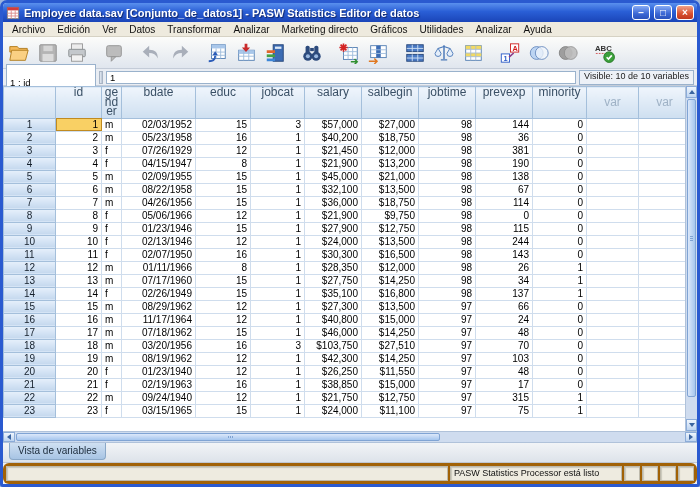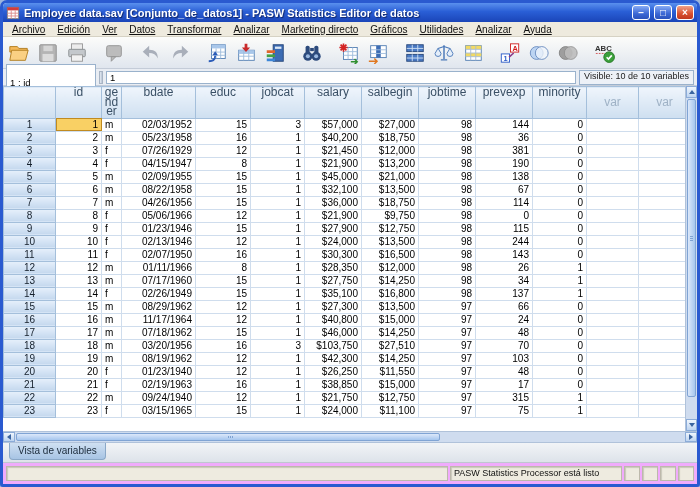--- a/index.html
+++ b/index.html
@@ -15,21 +15,21 @@
   .title-icon svg{width:14px;height:14px;display:block;}
   .title-text{color:#fff;font-size:11px;font-weight:bold;text-shadow:1px 1px 1px rgba(0,0,30,.55);
     flex:1;white-space:nowrap;overflow:hidden;}
   .win-btn{width:18px;height:15px;border-radius:3px;border:1px solid #fff;display:flex;
     align-items:center;justify-content:center;color:#fff;font-size:10px;line-height:1;font-weight:bold;}
   .btn-blue{background:linear-gradient(#86aaf4,#3a66d4 60%,#2a52bc);}
   .btn-close{background:linear-gradient(#f0a088,#d85030 60%,#c03820);}
   
   .menubar{height:15px;flex:0 0 15px;background:#eeeade;border-bottom:1px solid #d6d2c4;
     display:flex;align-items:center;padding-left:3px;}
-  .menu-item{font-size:10px;color:#111;padding:0 6px;white-space:nowrap;text-decoration:underline;}
+  .menu-item{font-size:10px;color:#111;padding:0 6px;white-space:nowrap;}
   
   .toolbar{height:32px;flex:0 0 32px;background:linear-gradient(#fcfcfa,#e0e6ee);
     border-bottom:1px solid #c4ccd8;display:flex;align-items:center;padding:0 3px;gap:4px;}
   .tool-btn{width:25px;height:26px;flex:0 0 25px;display:flex;align-items:center;justify-content:center;border-radius:2px;}
   .tool-btn svg{width:22px;height:22px;display:block;}
   .tool-btn.grp{margin-left:8px;}
   
   .refbar{height:17px;flex:0 0 17px;background:#e9edf3;border-bottom:1px solid #c4ccd8;
     display:flex;align-items:center;padding:1px 3px;gap:3px;}
   .ref-cell{width:90px;flex:0 0 90px;height:15px;background:#fff;border:1px solid #9ab2cc;
@@ -76,21 +76,21 @@
   .tri-left{border-top:3px solid transparent;border-bottom:3px solid transparent;border-right:4px solid #3a64a0;}
   .tri-right{border-top:3px solid transparent;border-bottom:3px solid transparent;border-left:4px solid #3a64a0;}
   
   .tabstrip{height:20px;flex:0 0 20px;background:linear-gradient(#f2f4f7,#dde3ea);
     border-bottom:1px solid #bfc7d1;display:flex;align-items:flex-start;padding-left:6px;gap:2px;}
   .tab{height:17px;font-size:10px;line-height:14px;padding:1px 8px;border:1px solid #8aa8c8;
     border-top:none;border-radius:0 0 4px 4px;white-space:nowrap;}
   .tab.active{background:linear-gradient(#fde8a2,#f5c258);font-weight:bold;border-color:#bf9838;color:#000;}
   .tab.inactive{background:linear-gradient(#cfe0f2,#a7c4e4);color:#1a2a3a;}
   
-  .statusbar{height:21px;flex:0 0 21px;background:#f0abfc;display:flex;align-items:center;gap:2px;padding:2px 3px;}
+  .statusbar{height:21px;flex:0 0 21px;background:#a16207;display:flex;align-items:center;gap:2px;padding:2px 3px;border-radius:6px;}
   .status-panel{height:15px;border:1px solid #bdb9ab;box-shadow:inset 1px 1px 1px rgba(110,110,95,.28);background:#eeebe0;}
   .status-main{flex:1;}
   .status-msg{flex:0 0 172px;font-size:9px;line-height:13px;padding:0 3px;white-space:nowrap;overflow:hidden;color:#111;}
   .status-cell{flex:0 0 16px;}
 </style>
 </head>
 <body>
 
 <div class="window">
 

